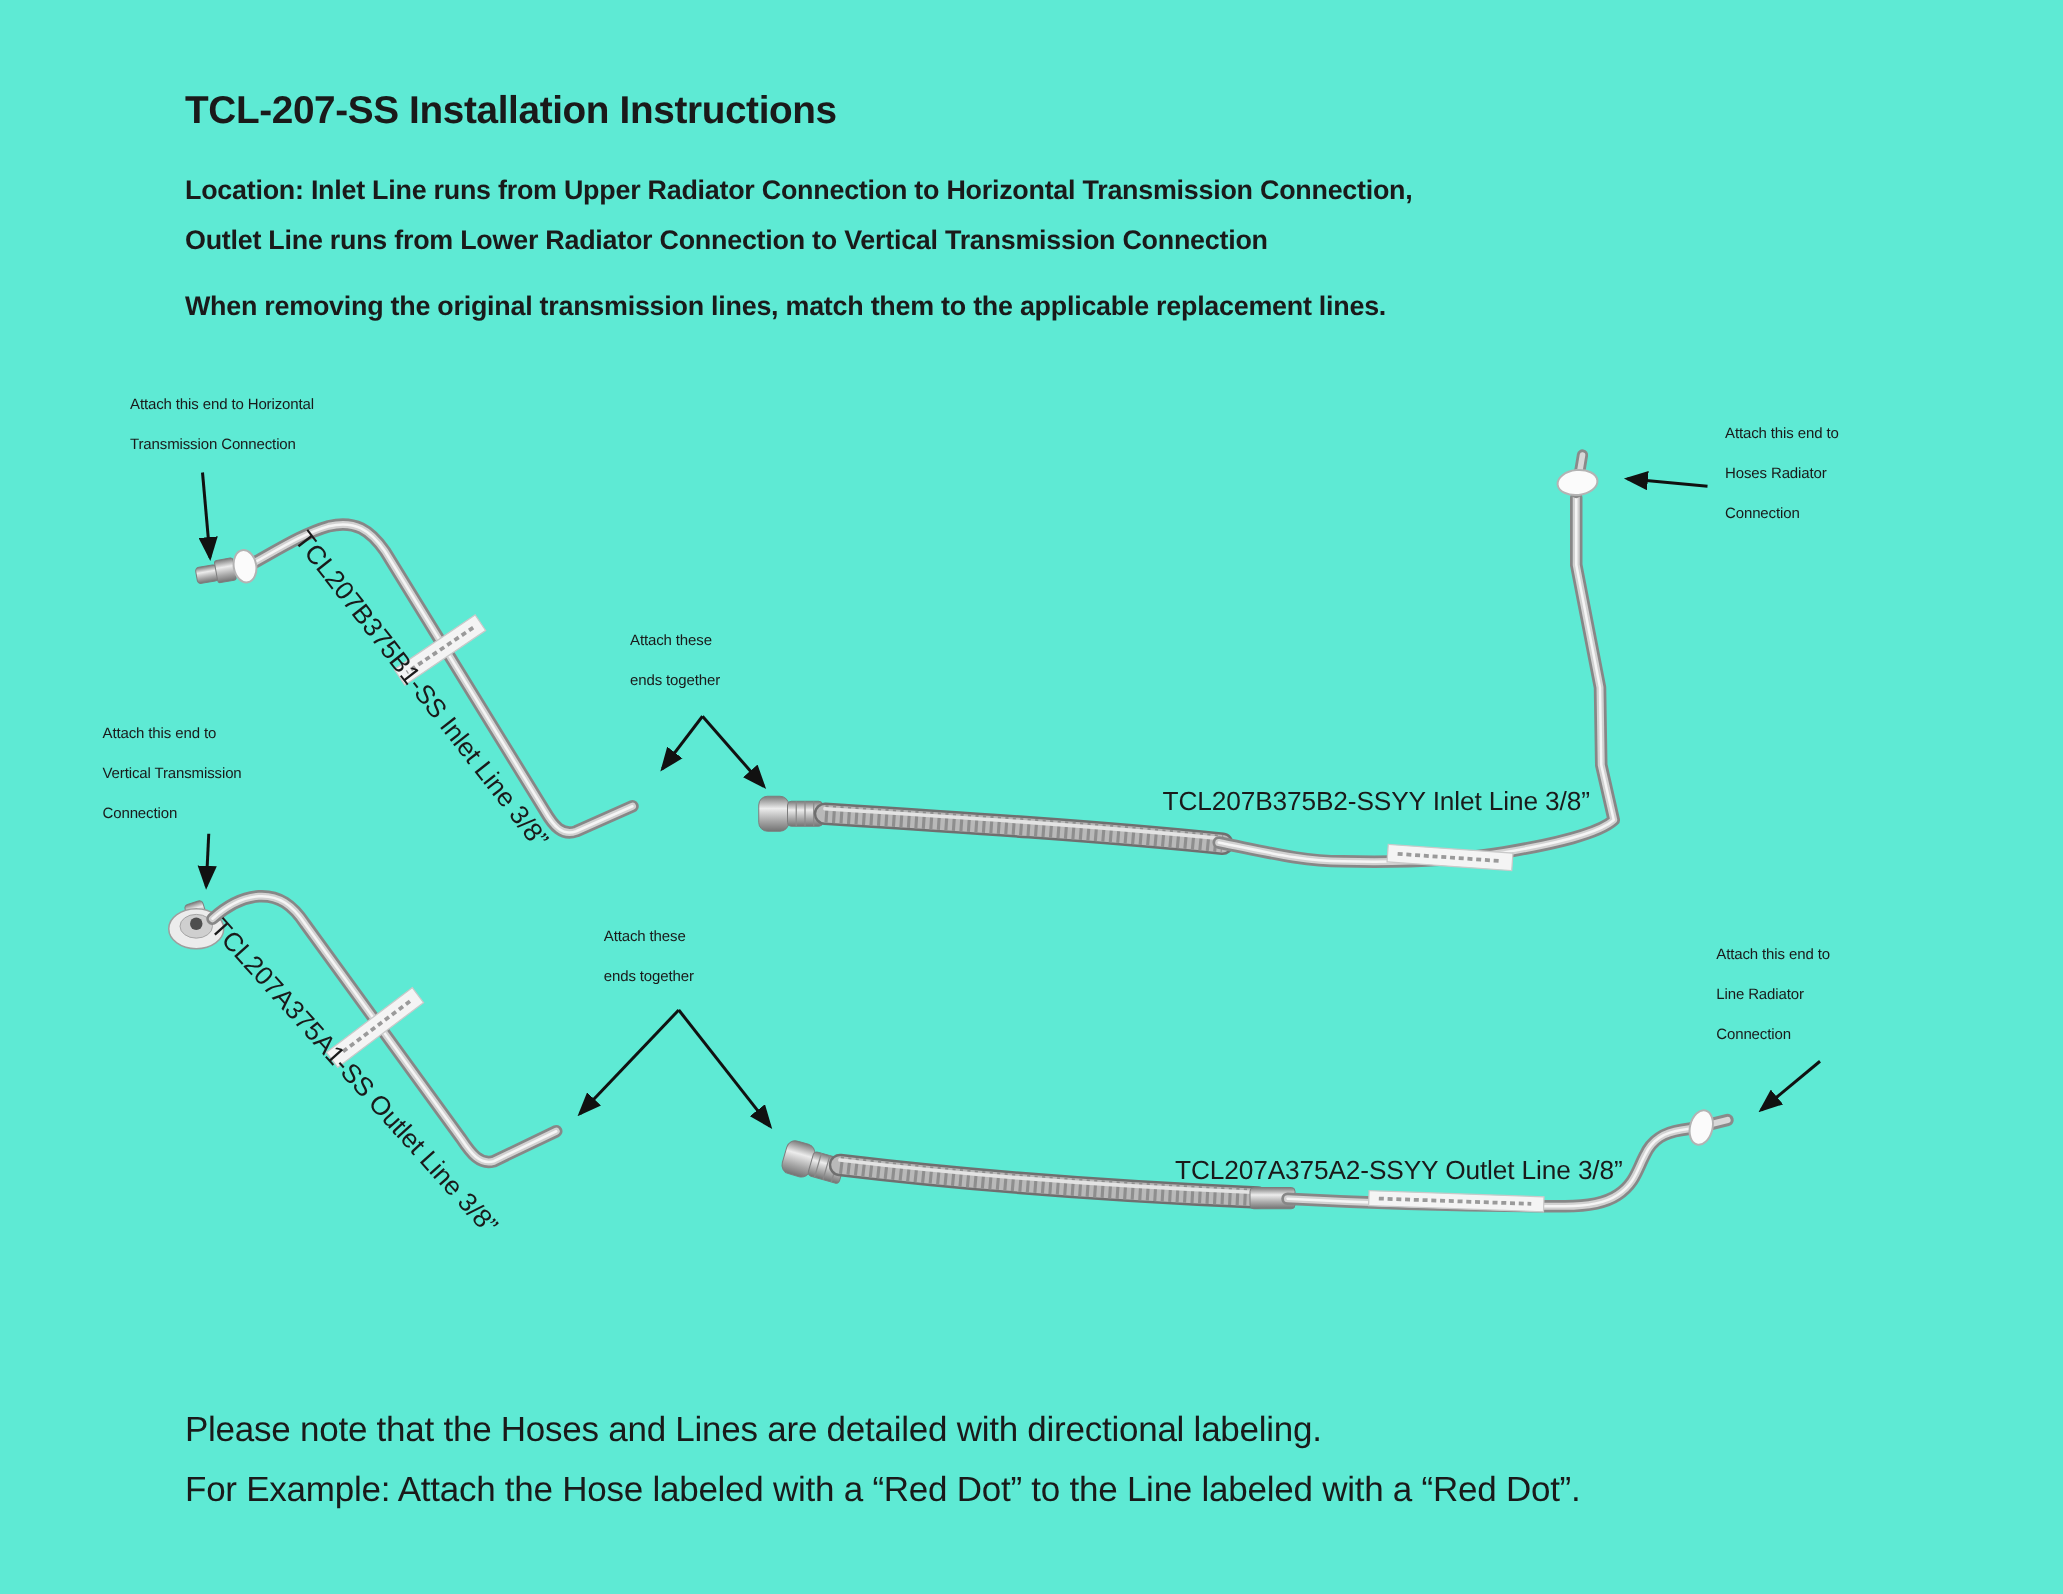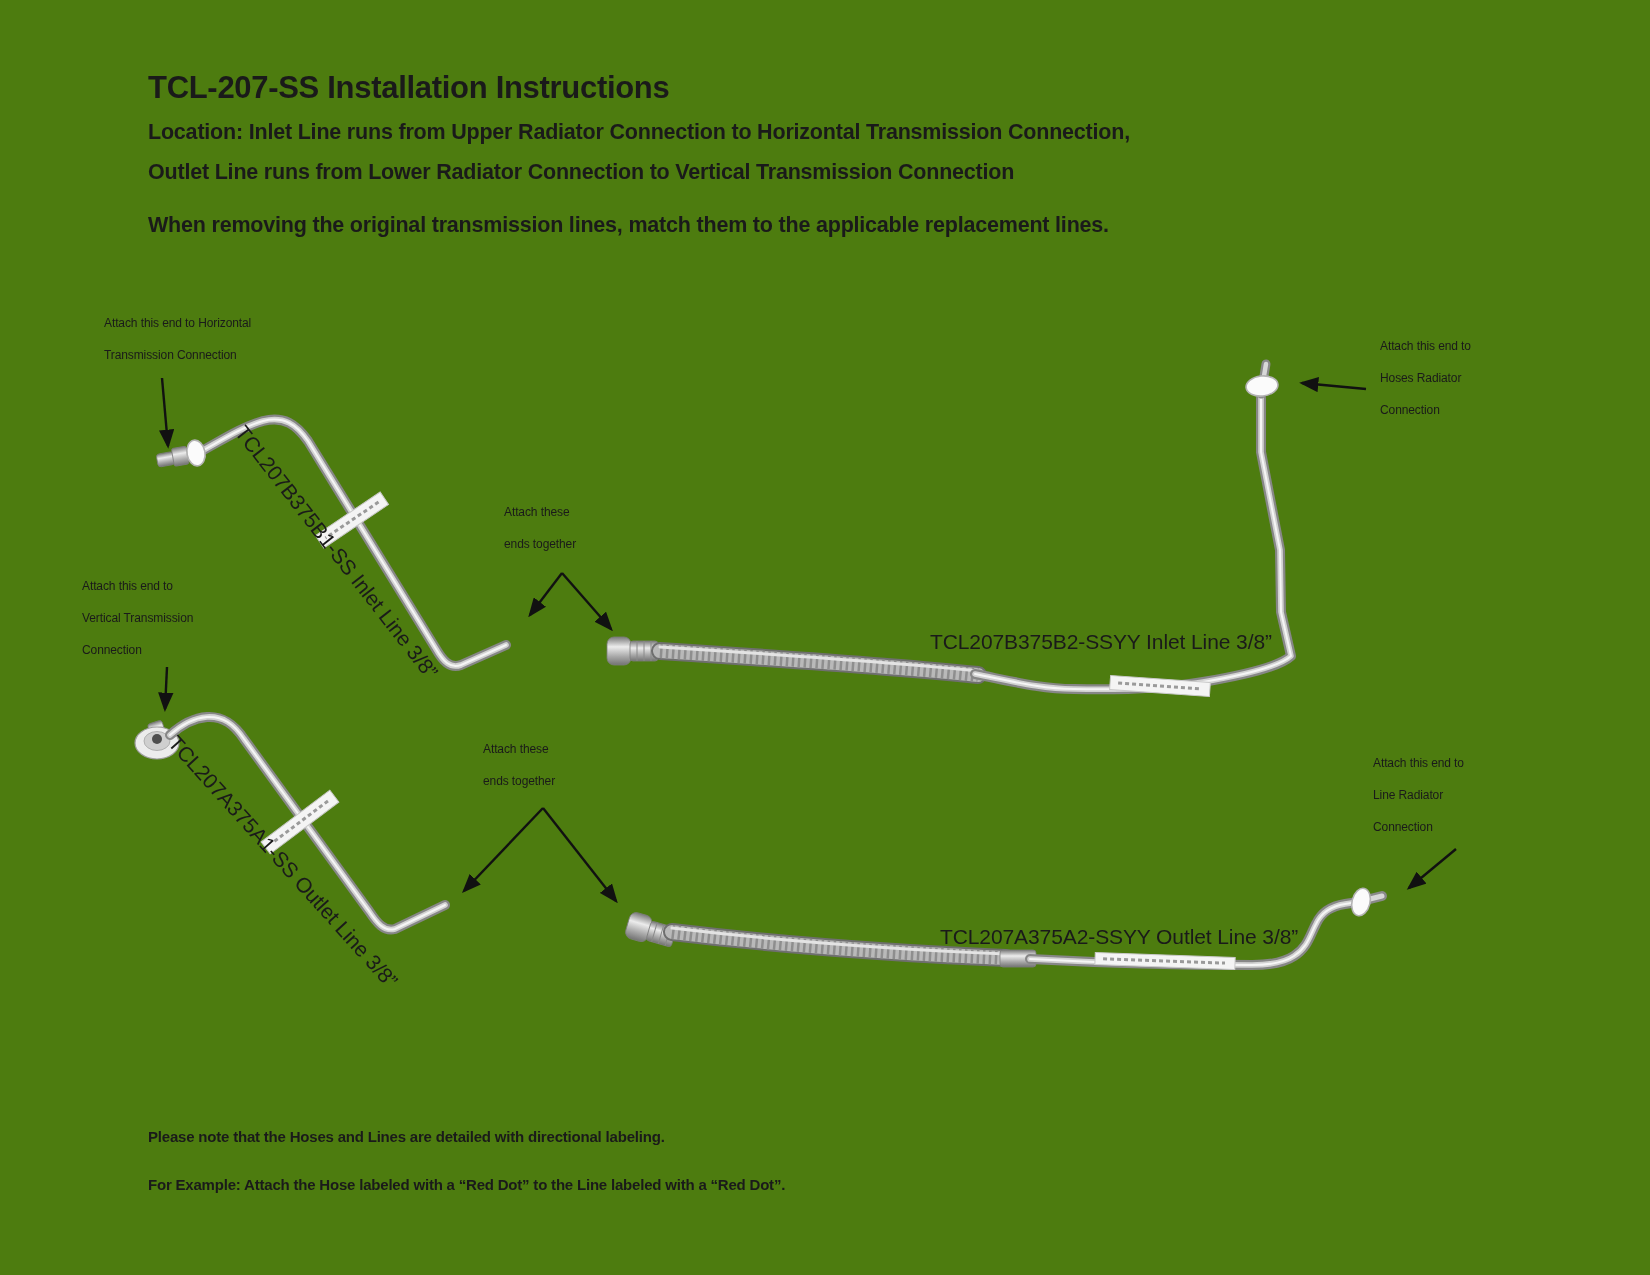--- a/index.html
+++ b/index.html
@@ -1,22 +1,22 @@
 <!DOCTYPE html>
 <html><head>
 <meta charset="utf-8">
 <style>
   html,body{margin:0;padding:0;background:#ffffff;}
-  .page{position:relative;width:1650px;height:1275px;background:#4d7c0f;
+  .page{position:relative;width:1650px;height:1275px;background:#5eead4;
         font-family:"Liberation Sans",sans-serif;color:#1a1a1a;overflow:hidden;}
   .diagram{position:absolute;left:0;top:0;width:1650px;height:1275px;}
   .abs{position:absolute;white-space:nowrap;}
   .title{font-size:31px;font-weight:bold;letter-spacing:-0.3px;}
-  .subhead{font-size:21.5px;font-weight:bold;letter-spacing:-0.2px;}
-  .note{font-size:15px;font-weight:bold;letter-spacing:-0.2px;}
+  .subhead{font-size:21.5px;font-weight:bold;letter-spacing:-0.2px;margin-top:20px;}
+  .note{font-size:28px;font-weight:normal;letter-spacing:-0.2px;}
   .ann{font-size:12px;line-height:32px;letter-spacing:-0.1px;}
   .part-label{font-size:21px;letter-spacing:-0.1px;}
   .rot{transform-origin:0 0;}
   
   .t1{fill:none;stroke:#878787;stroke-width:10;stroke-linecap:round;stroke-linejoin:round;}
   .t2{fill:none;stroke:#d2d2d2;stroke-width:5.6;stroke-linecap:round;stroke-linejoin:round;}
   .t3{fill:none;stroke:#f5f5f5;stroke-width:2;stroke-linecap:round;stroke-linejoin:round;}
   
   .h1s{fill:none;stroke:#6f6f6f;stroke-width:18;stroke-linecap:round;}
   .h2s{fill:none;stroke:#b9b9b9;stroke-width:14;stroke-linecap:round;}

